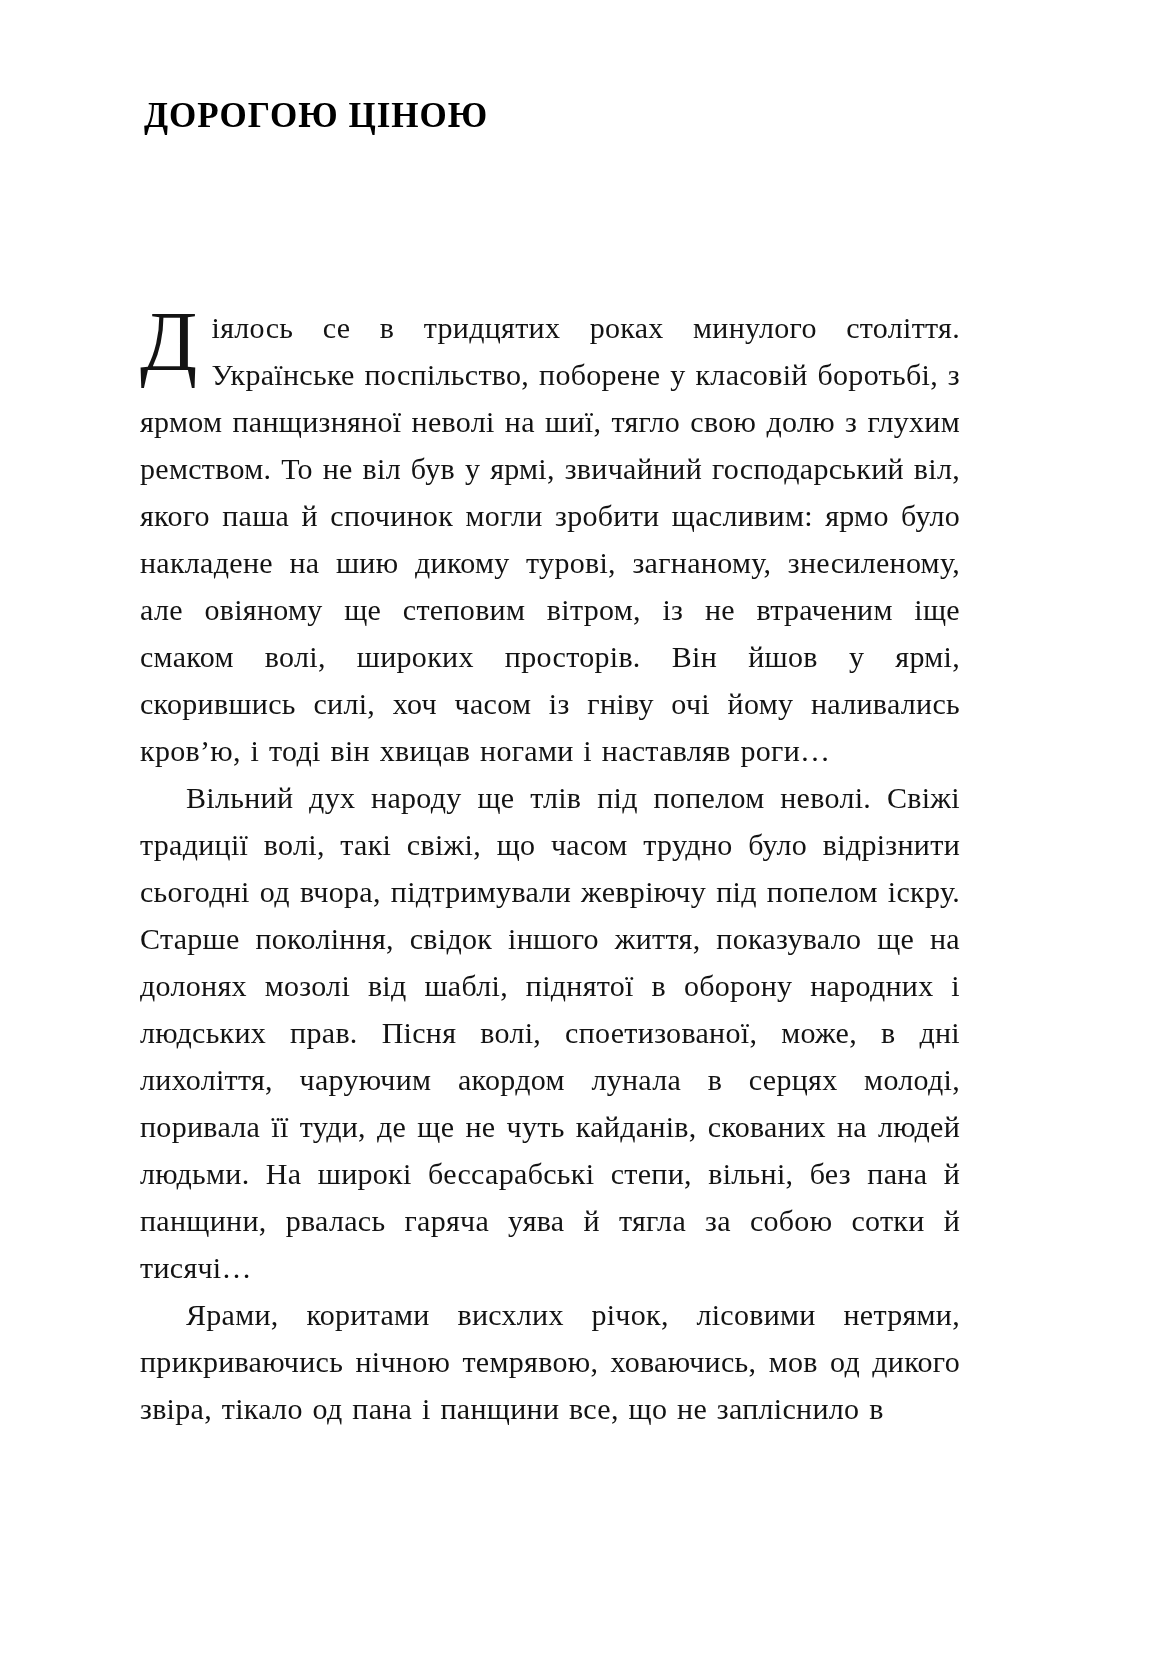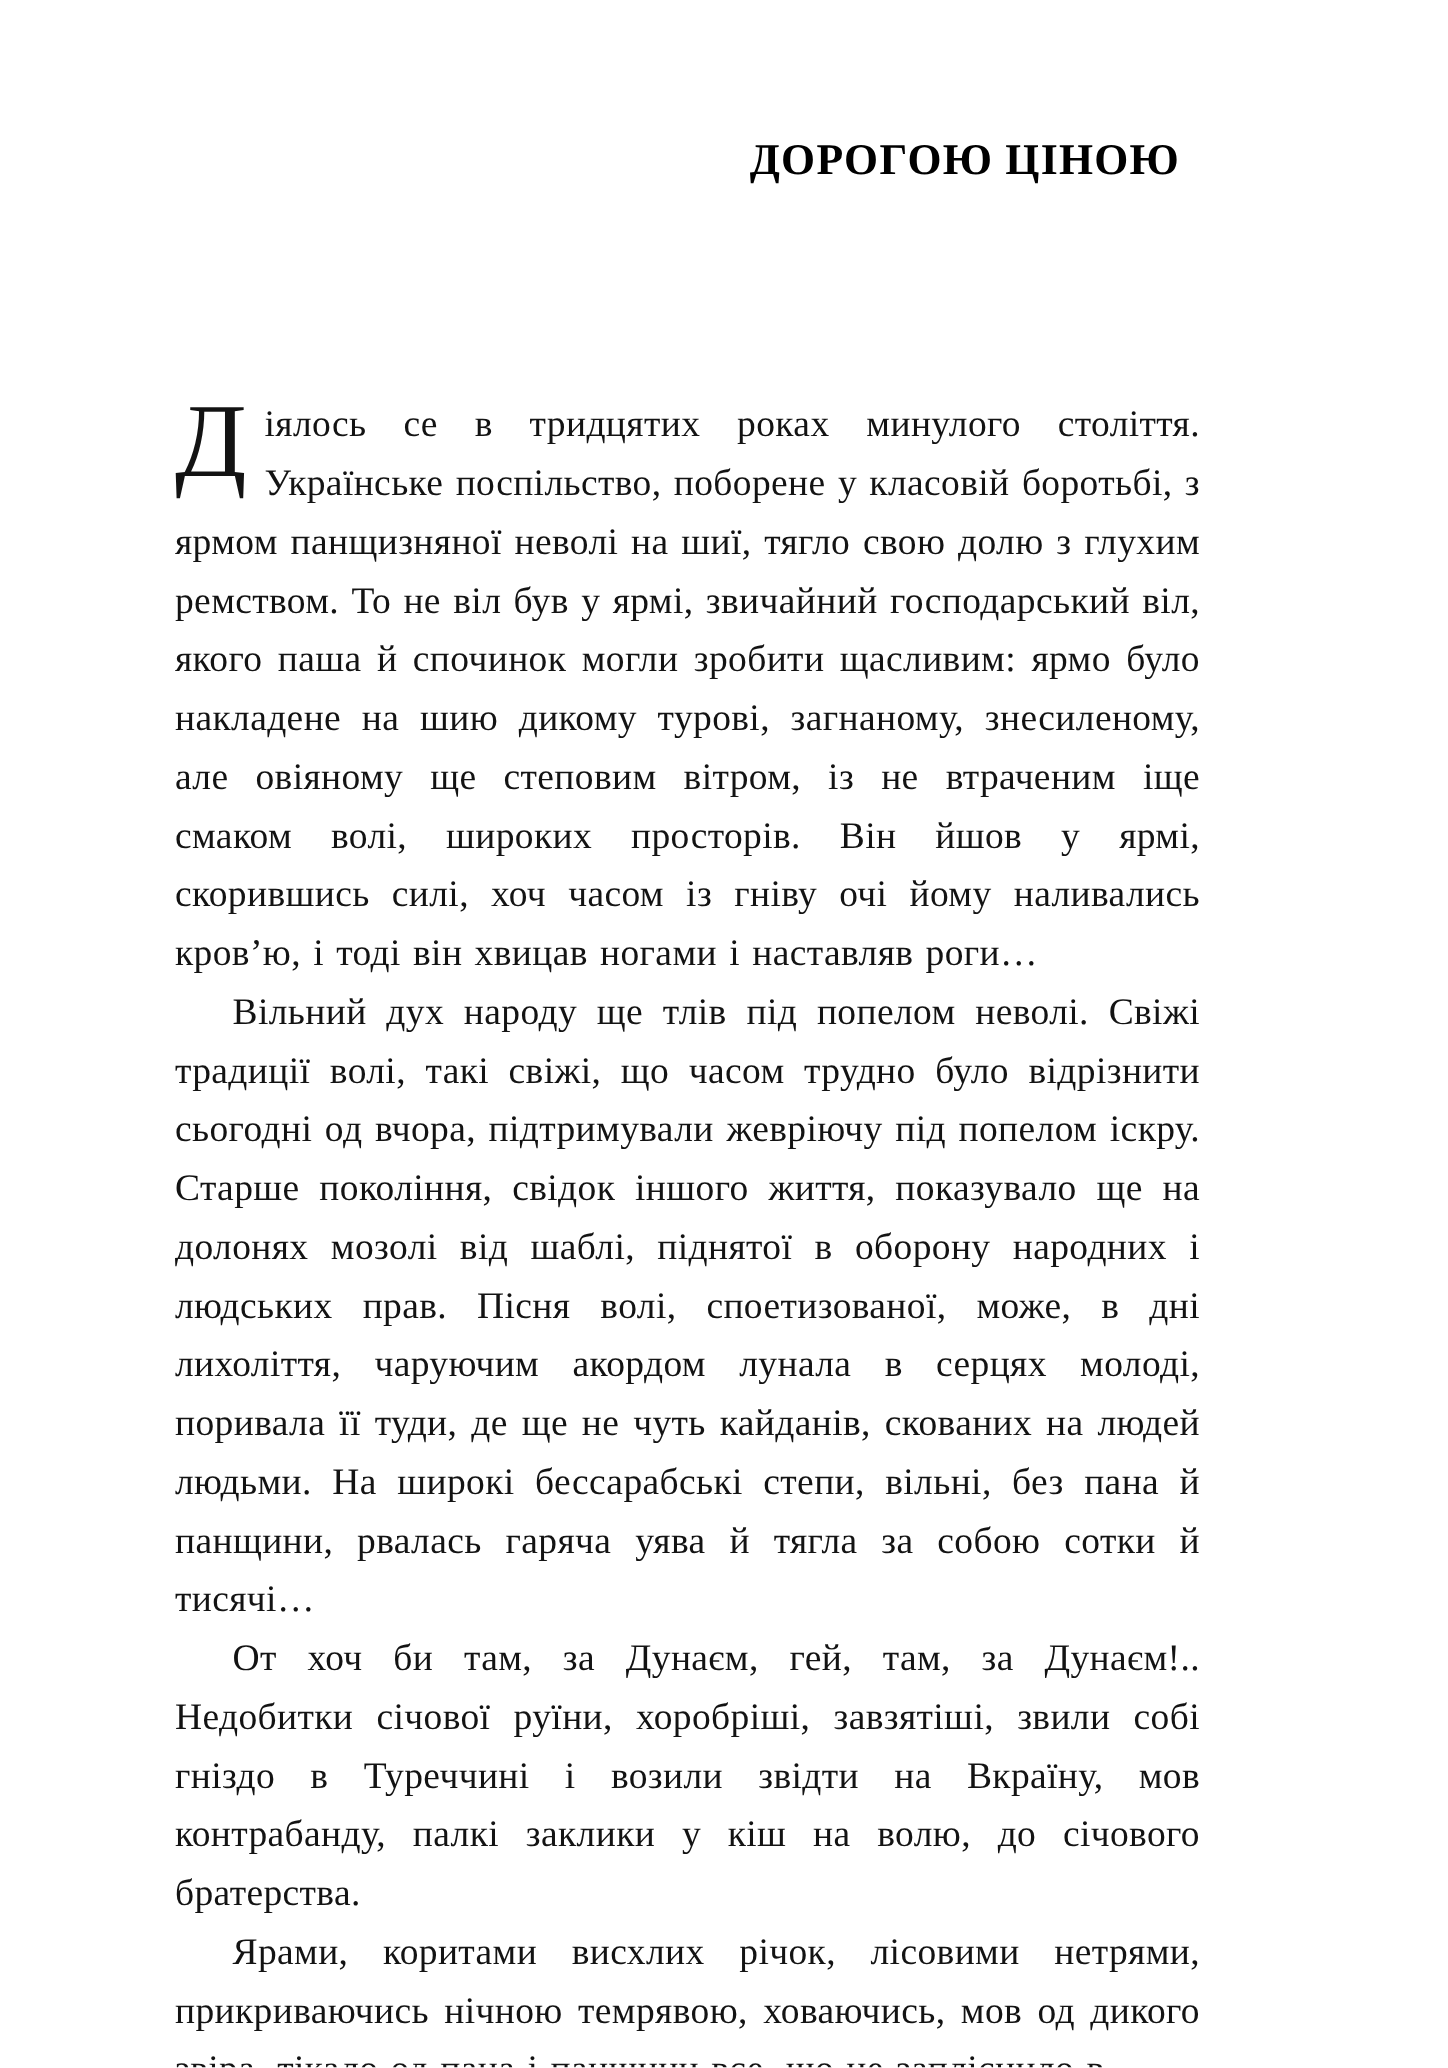--- a/index.html
+++ b/index.html
@@ -12,22 +12,22 @@
     width: 1158px;
     height: 1654px;
     background: #ffffff;
     box-sizing: border-box;
     padding: 92px 198px 40px 140px;
     font-family: "Liberation Serif", "DejaVu Serif", serif;
     color: #131313;
     overflow: hidden;
   }
   .title {
-    margin: 16px;
-    text-align: right;
+    margin: 4px;
+    text-align: left;
     font-size: 35px;
     font-weight: 700;
     letter-spacing: 1px;
     color: #000000;
   }
   .body-text {
     margin-top: 168px;
     font-size: 30px;
     line-height: 47px;
     text-align: justify;
@@ -53,17 +53,16 @@
 <body>
 
 <div class="page">
   <h1 class="title">ДОРОГОЮ ЦІНОЮ</h1>
 
   <div class="body-text">
     <p class="para"><span class="dropcap">Д</span><span>іялось се в тридцятих роках минулого століття. Українське поспільство, поборене у класовій боротьбі, з ярмом панщизняної неволі на шиї, тягло свою долю з глухим ремством. То не віл був у ярмі, звичайний господарський віл, якого паша й спочинок могли зробити щасливим: ярмо було накладене на шию дикому турові, загнаному, знесиленому, але овіяному ще степовим вітром, із не втраченим іще смаком волі, широких просторів. Він йшов у ярмі, скорившись силі, хоч часом із гніву очі йому наливались кров’ю, і тоді він хвицав ногами і наставляв роги…</span></p>
 
     <p class="para indent">Вільний дух народу ще тлів під попелом неволі. Свіжі традиції волі, такі свіжі, що часом трудно було відрізнити сьогодні од вчора, підтримували жевріючу під попелом іскру. Старше покоління, свідок іншого життя, показувало ще на долонях мозолі від шаблі, піднятої в оборону народних і людських прав. Пісня волі, споетизованої, може, в дні лихоліття, чаруючим акордом лунала в серцях молоді, поривала її туди, де ще не чуть кайданів, скованих на людей людьми. На широкі бессарабські степи, вільні, без пана й панщини, рвалась гаряча уява й тягла за собою сотки й тисячі…</p>
 
-    <p class="para indent">От хоч би там, за Дунаєм, гей, там, за Дунаєм!.. Недобитки січової руїни, хоробріші, завзятіші, звили собі гніздо в Туреччині і возили звідти на Вкраїну, мов контрабанду, палкі заклики у кіш на волю, до січового братерства.</p>
 
     <p class="para indent">Ярами, коритами висхлих річок, лісовими нетрями, прикриваючись нічною темрявою, ховаючись, мов од дикого звіра, тікало од пана і панщини все, що не запліснило в</p>
   </div>
 </div>
 
 </body></html>

